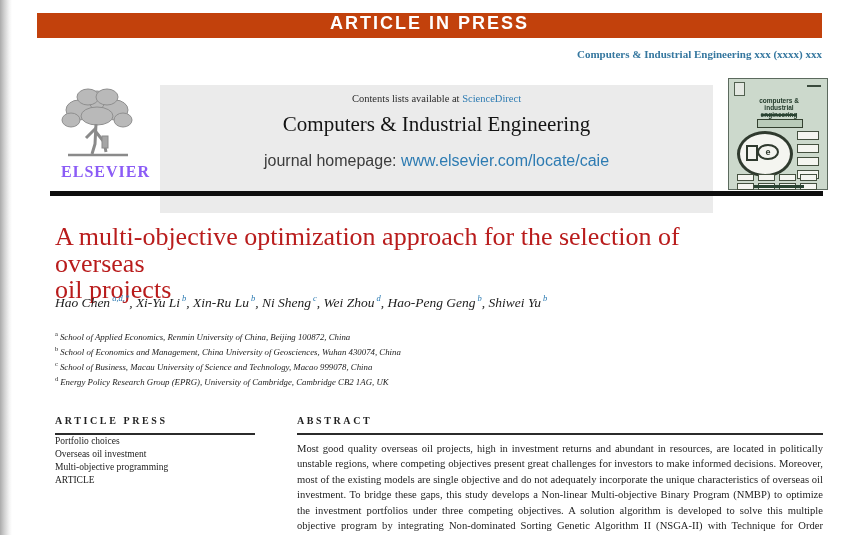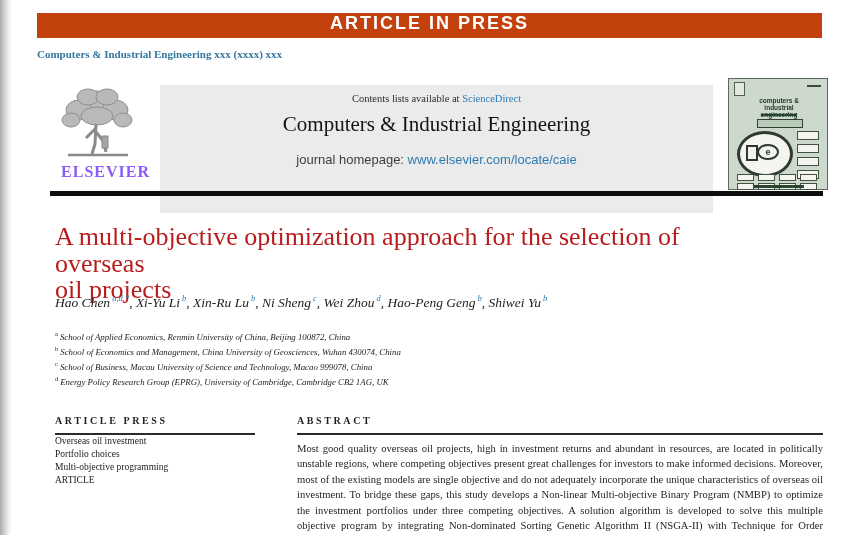--- a/index.html
+++ b/index.html
@@ -4,32 +4,32 @@
 <style>
   html,body{margin:0;padding:0;background:#ffffff;}
   .page{position:relative;width:864px;height:535px;background:#fff;overflow:hidden;
         font-family:"Liberation Serif", serif;color:#1a1a1a;}
   .edge{position:absolute;left:0;top:0;width:12px;height:535px;
         background:linear-gradient(to right,#ababab 0,#cfcfcf 35%,#f2f2f2 75%,#fff 100%);}
   .banner{position:absolute;left:37px;top:13px;width:785px;height:25px;background:#c2410c;
           display:flex;align-items:flex-start;justify-content:center;}
   .banner span{font-family:"Liberation Sans", sans-serif;font-weight:bold;font-size:18px;
           color:#ffffff;letter-spacing:2px;}
-  .citation{position:absolute;left:37px;top:48px;width:785px;text-align:left;
+  .citation{position:absolute;left:37px;top:48px;width:785px;text-align:right;
           font-weight:bold;font-size:11px;color:#35779f;}
   
   .tree{position:absolute;left:52px;top:84px;}
   .elsevier-word{position:absolute;left:44px;top:163px;width:106px;text-align:right;
           font-weight:bold;font-size:16px;color:#8b5cf6;letter-spacing:1px;}
   .graybox{position:absolute;left:160px;top:85px;width:553px;height:128px;background:#ebebeb;}
   .contents-line{position:absolute;top:8px;width:100%;text-align:center;font-size:10.5px;color:#2b2b2b;}
   .contents-line a{color:#2d7bb2;text-decoration:none;}
   .journal-title{position:absolute;top:27px;width:100%;text-align:center;font-size:21px;color:#141414;}
   .homepage-line{position:absolute;top:67px;width:100%;text-align:center;
-          font-family:"Liberation Sans", sans-serif;font-size:13px;color:#3c3c3c;}
+          font-family:"Liberation Sans", sans-serif;font-size:16px;color:#3c3c3c;}
   .homepage-line a{color:#2d7bb2;text-decoration:none;}
   
   .cover{position:absolute;left:728px;top:78px;width:100px;height:112px;background:#ccd9cc;
          border:1px solid #5c6a5e;box-sizing:border-box;}
   .cover .logo-box{position:absolute;left:5px;top:3px;width:9px;height:12px;background:#e4e8e2;border:1px solid #51604f;}
   .cover .top-line{position:absolute;right:6px;top:6px;width:14px;height:2px;background:#3a4a3c;}
   .cover .cov-title{position:absolute;left:18px;top:18px;width:64px;text-align:center;
          font-family:"Liberation Sans", sans-serif;font-weight:bold;font-size:6.5px;line-height:7px;color:#1e3626;}
   .cover .sub-line{position:absolute;left:32px;top:35px;width:36px;height:2px;background:#2a4432;}
   .cover .dark-box{position:absolute;left:28px;top:40px;width:44px;height:7px;background:#b9cbb9;border:1px solid #33402f;}
@@ -147,22 +147,22 @@
   <div class="affils">
     <div><sup>a</sup><span>School of Applied Economics, Renmin University of China, Beijing 100872, China</span></div>
     <div><sup>b</sup><span>School of Economics and Management, China University of Geosciences, Wuhan 430074, China</span></div>
     <div><sup>c</sup><span>School of Business, Macau University of Science and Technology, Macao 999078, China</span></div>
     <div><sup>d</sup><span>Energy Policy Research Group (EPRG), University of Cambridge, Cambridge CB2 1AG, UK</span></div>
   </div>
 
   <div class="info-col">
     <div class="col-head">ARTICLE PRESS</div>
     <div class="col-rule"></div>
+    <div class="kw">Portfolio choices</div>
     <div class="kw">Overseas oil investment</div>
-    <div class="kw">Portfolio choices</div>
     <div class="kw">Multi-objective programming</div>
     <div class="kw">ARTICLE</div>
   </div>
 
   <div class="abs-col">
     <div class="col-head">ABSTRACT</div>
     <div class="col-rule"></div>
     <div class="abs-text">Most good quality overseas oil projects, high in investment returns and abundant in resources, are located in politically unstable regions, where competing objectives present great challenges for investors to make informed decisions. Moreover, most of the existing models are single objective and do not adequately incorporate the unique characteristics of overseas oil investment. To bridge these gaps, this study develops a Non-linear Multi-objective Binary Program (NMBP) to optimize the investment portfolios under three competing objectives. A solution algorithm is developed to solve this multiple objective program by integrating Non-dominated Sorting Genetic Algorithm II (NSGA-II) with Technique for Order Preference by Similarity to Ideal Solution (TOPSIS).</div>
   </div>
 </div>

